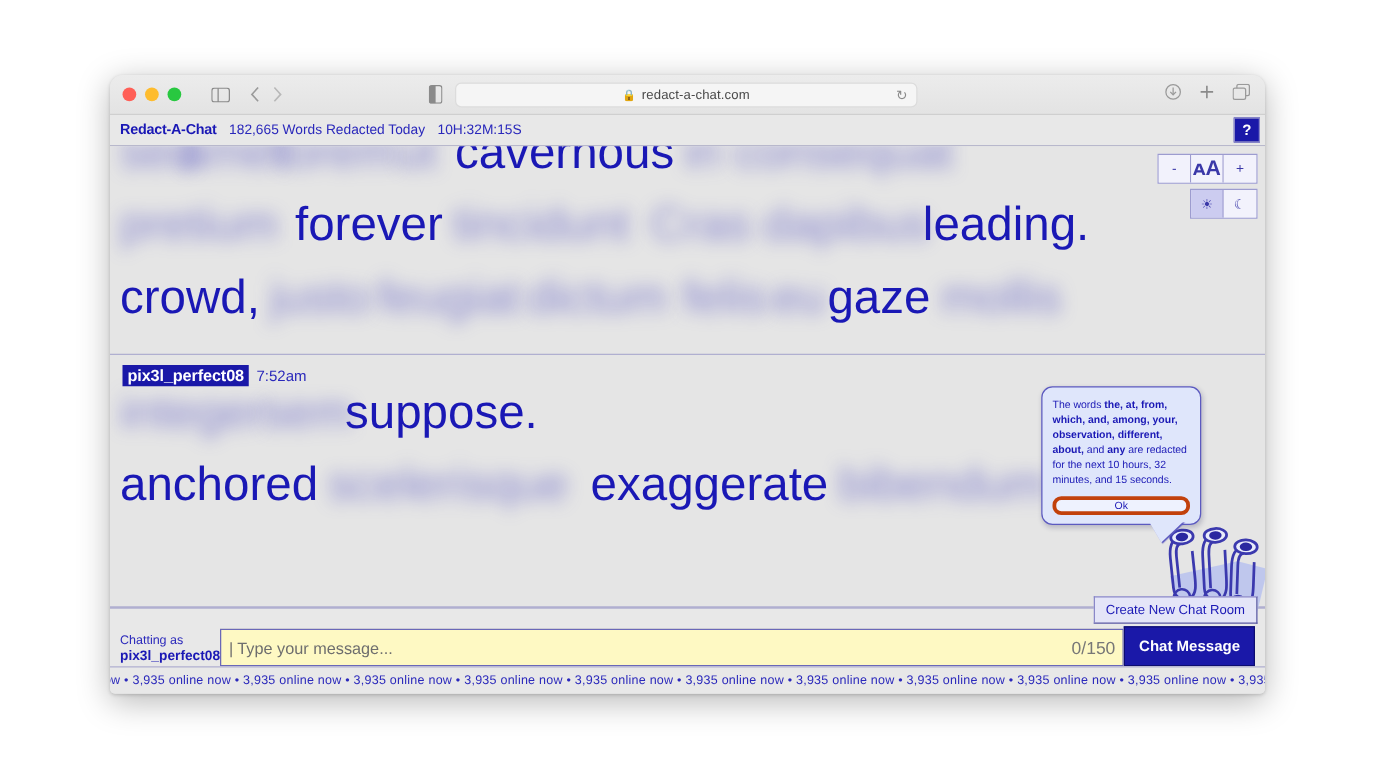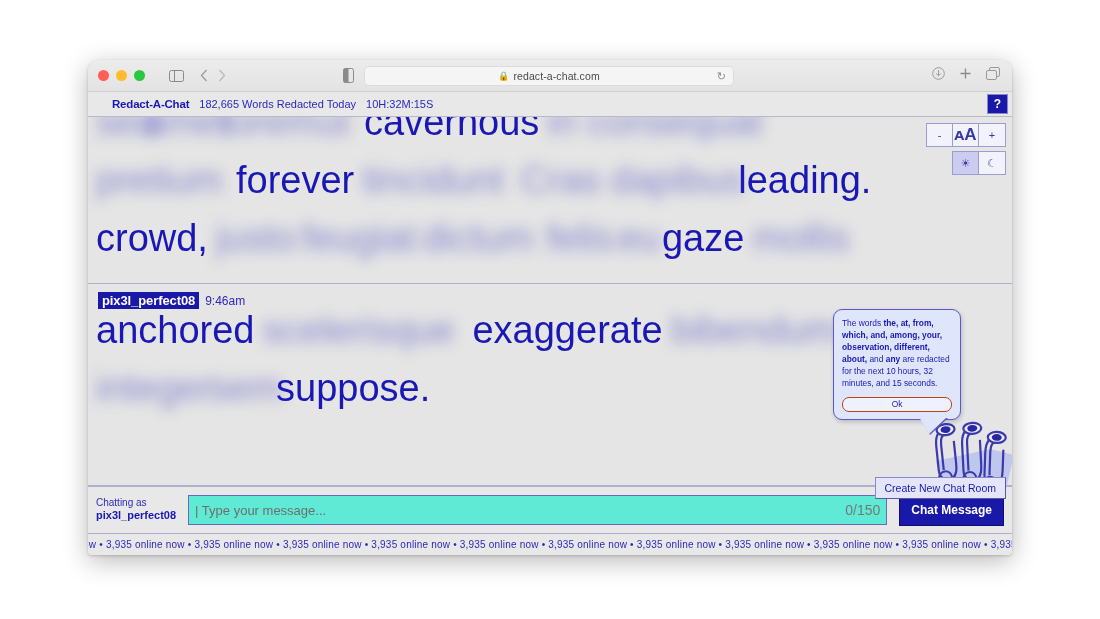--- a/index.html
+++ b/index.html
@@ -61,21 +61,21 @@
   #reload-icon { position: absolute; right: 7px; top: 3px; font-size: 11px; color: #8a8a8a; }
 
   .tb-right { position: absolute; right: 12px; top: 7px; display: flex; gap: 14px; }
 
   
   #app-header {
     height: 25px;
     background: #e8e8e8;
     border-bottom: 1.5px solid #b8b8cc;
     display: flex; align-items: center;
-    padding: 0 24px;
+    padding: 0 8px;
     position: relative;
   }
   #brand {
     font-size: 11.5px; font-weight: bold; color: #1a18b5;
     letter-spacing: -0.2px;
   }
   #redacted-count { font-size: 11px; color: #2a28bb; margin-left: 10px; }
   #redact-timer { font-size: 11px; color: #2a28bb; margin-left: 10px; }
   #help-button {
     position: absolute; right: 4px; top: 2px;
@@ -175,21 +175,21 @@
   #tooltip-text {
     font-size: 8.4px;
     line-height: 1.42;
     color: #1a18b5;
   }
   #tooltip-text b { font-weight: bold; }
   #tooltip-ok {
     margin-top: 7px;
     height: 15px;
     background: #eef2fe;
-    border: 1px solid #c2410c;
+    border: 3px solid #c2410c;
     border-radius: 7px;
     display: flex; align-items: center; justify-content: center;
     font-size: 8.4px; color: #1a18b5;
     cursor: pointer;
   }
   #tooltip-tail {
     position: absolute;
     left: 85px; bottom: -15px;
     width: 0; height: 0;
     border-left: 10px solid transparent;
@@ -220,32 +220,32 @@
   }
 
   
   #compose-bar {
     position: absolute;
     left: 0; bottom: 22px;
     width: 100%;
     height: 48px;
     background: #e8e8e8;
     border-top: 2px solid #b0afd0;
-    display: flex; align-items: center;
+    display: flex; align-items: flex-end;
     padding: 0 8px;
-    gap: 12px;
+    gap: 0;
   }
   #chatting-as { line-height: 1.25; }
   #chatting-as-label { font-size: 10px; color: #2a28bb; display: block; }
   #chatting-as-name { font-size: 11px; font-weight: bold; color: #1a18b5; display: block; }
 
   #message-input-wrap {
     flex: 1;
     height: 30px;
-    background: #5eead4;
+    background: #fef9c3;
     border: 1.5px solid #6a68b8;
     display: flex; align-items: center;
     padding: 0 6px;
     position: relative;
   }
   #message-input {
     flex: 1;
     border: none; outline: none; background: transparent;
     font-family: "Liberation Sans", sans-serif;
     font-size: 13px;
@@ -394,34 +394,34 @@
         <span class="word redacted" style="width:36px;">eu</span>
         <span class="word">gaze</span>
         <span class="word redacted" style="width:86px;">mollis</span>
       </div>
     </div>
 
     <div id="msg-divider"></div>
 
     <div class="msg-meta">
       <span id="msg-username">pix3l_perfect08</span>
-      <span id="msg-time">9:46am</span>
+      <span id="msg-time">7:52am</span>
     </div>
 
     <div class="msg-block">
+      <div class="msg-line">
+        <span class="word redacted" style="width:106px;">integer</span>
+        <span class="word redacted" style="width:58px;">sem</span>
+        <span class="word">suppose.</span>
+      </div>
       <div class="msg-line">
         <span class="word">anchored</span>
         <span class="word redacted" style="width:202px;">scelerisque</span>
         <span class="word">exaggerate</span>
         <span class="word redacted" style="width:196px;">bibendum</span>
-      </div>
-      <div class="msg-line">
-        <span class="word redacted" style="width:106px;">integer</span>
-        <span class="word redacted" style="width:58px;">sem</span>
-        <span class="word">suppose.</span>
       </div>
     </div>
 
     <div id="assistant-tooltip">
       <div id="tooltip-text">The words <b>the, at, from, which, and, among, your, observation, different, about,</b> and <b>any</b> are redacted for the next 10 hours, 32 minutes, and 15 seconds.</div>
       <div id="tooltip-ok">Ok</div>
       <div id="tooltip-tail"></div>
     </div>
 
     <div id="paperclip-assistant">

